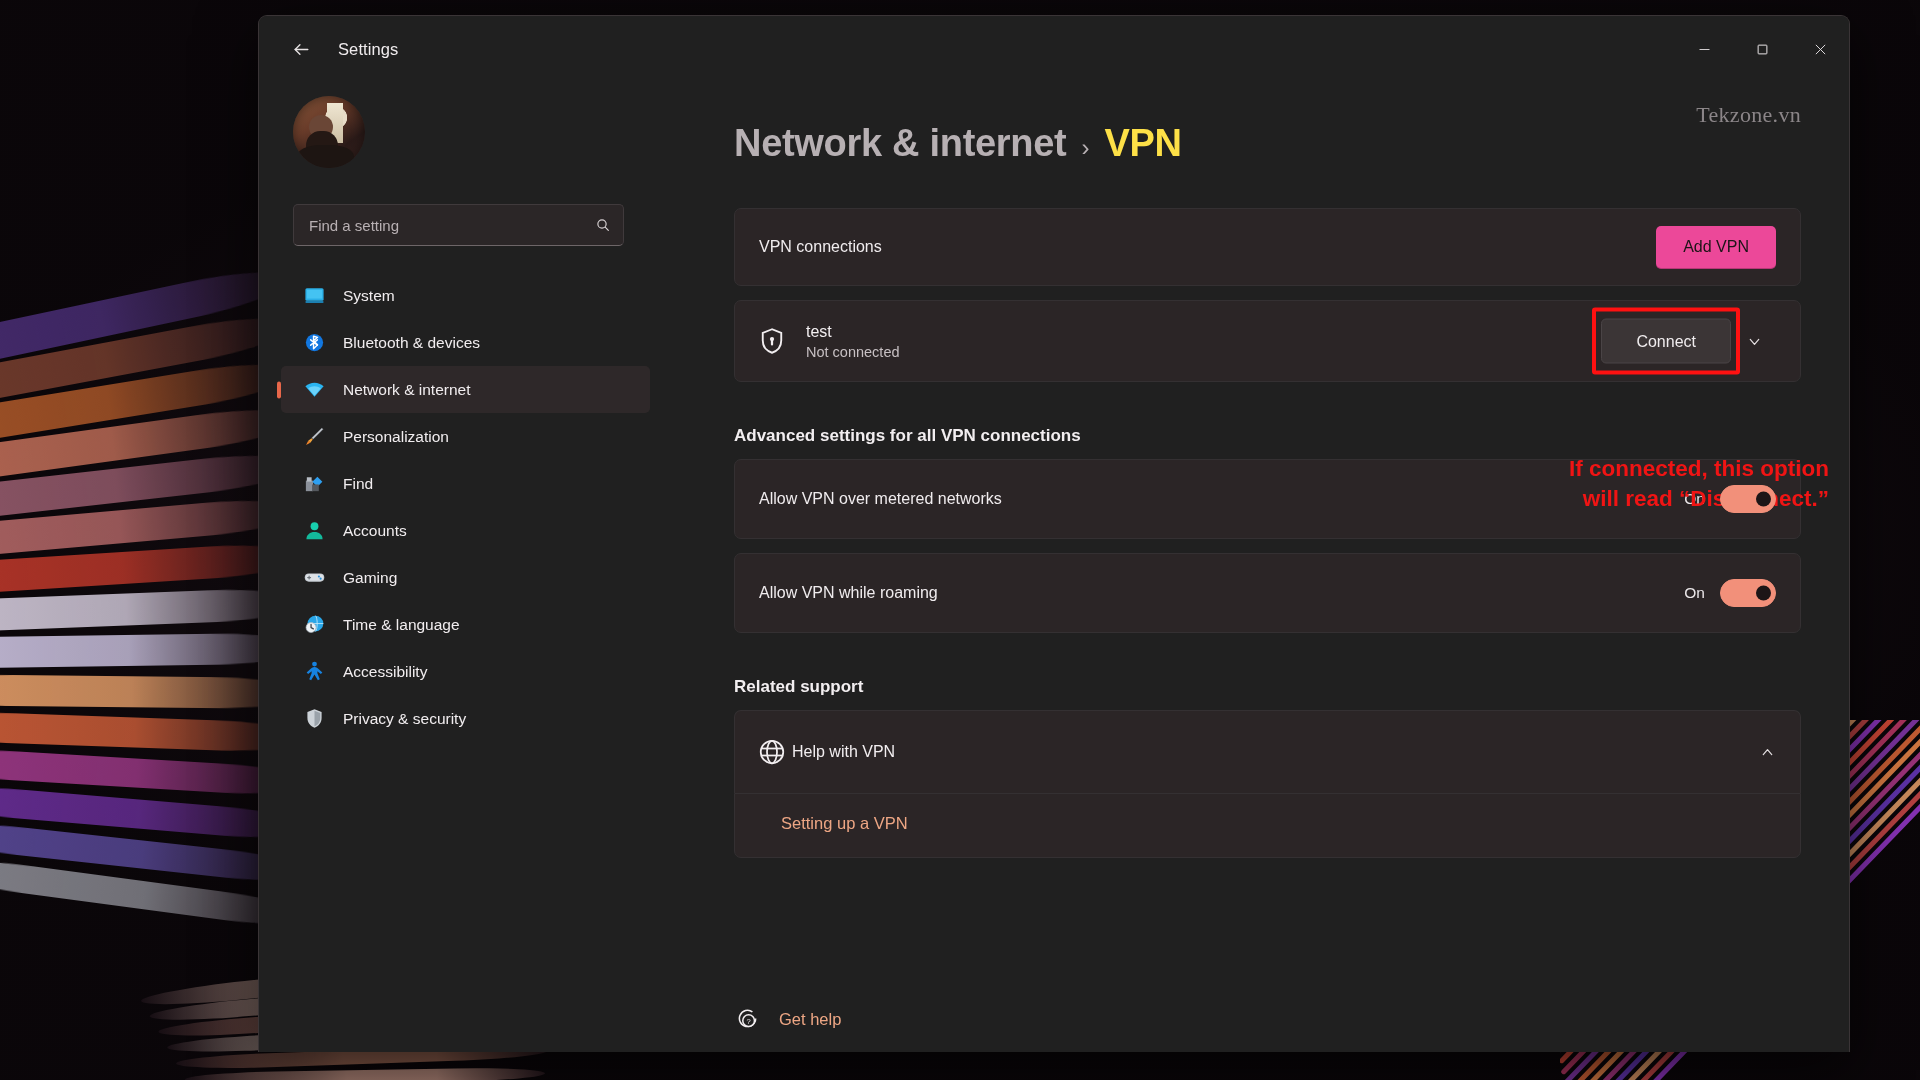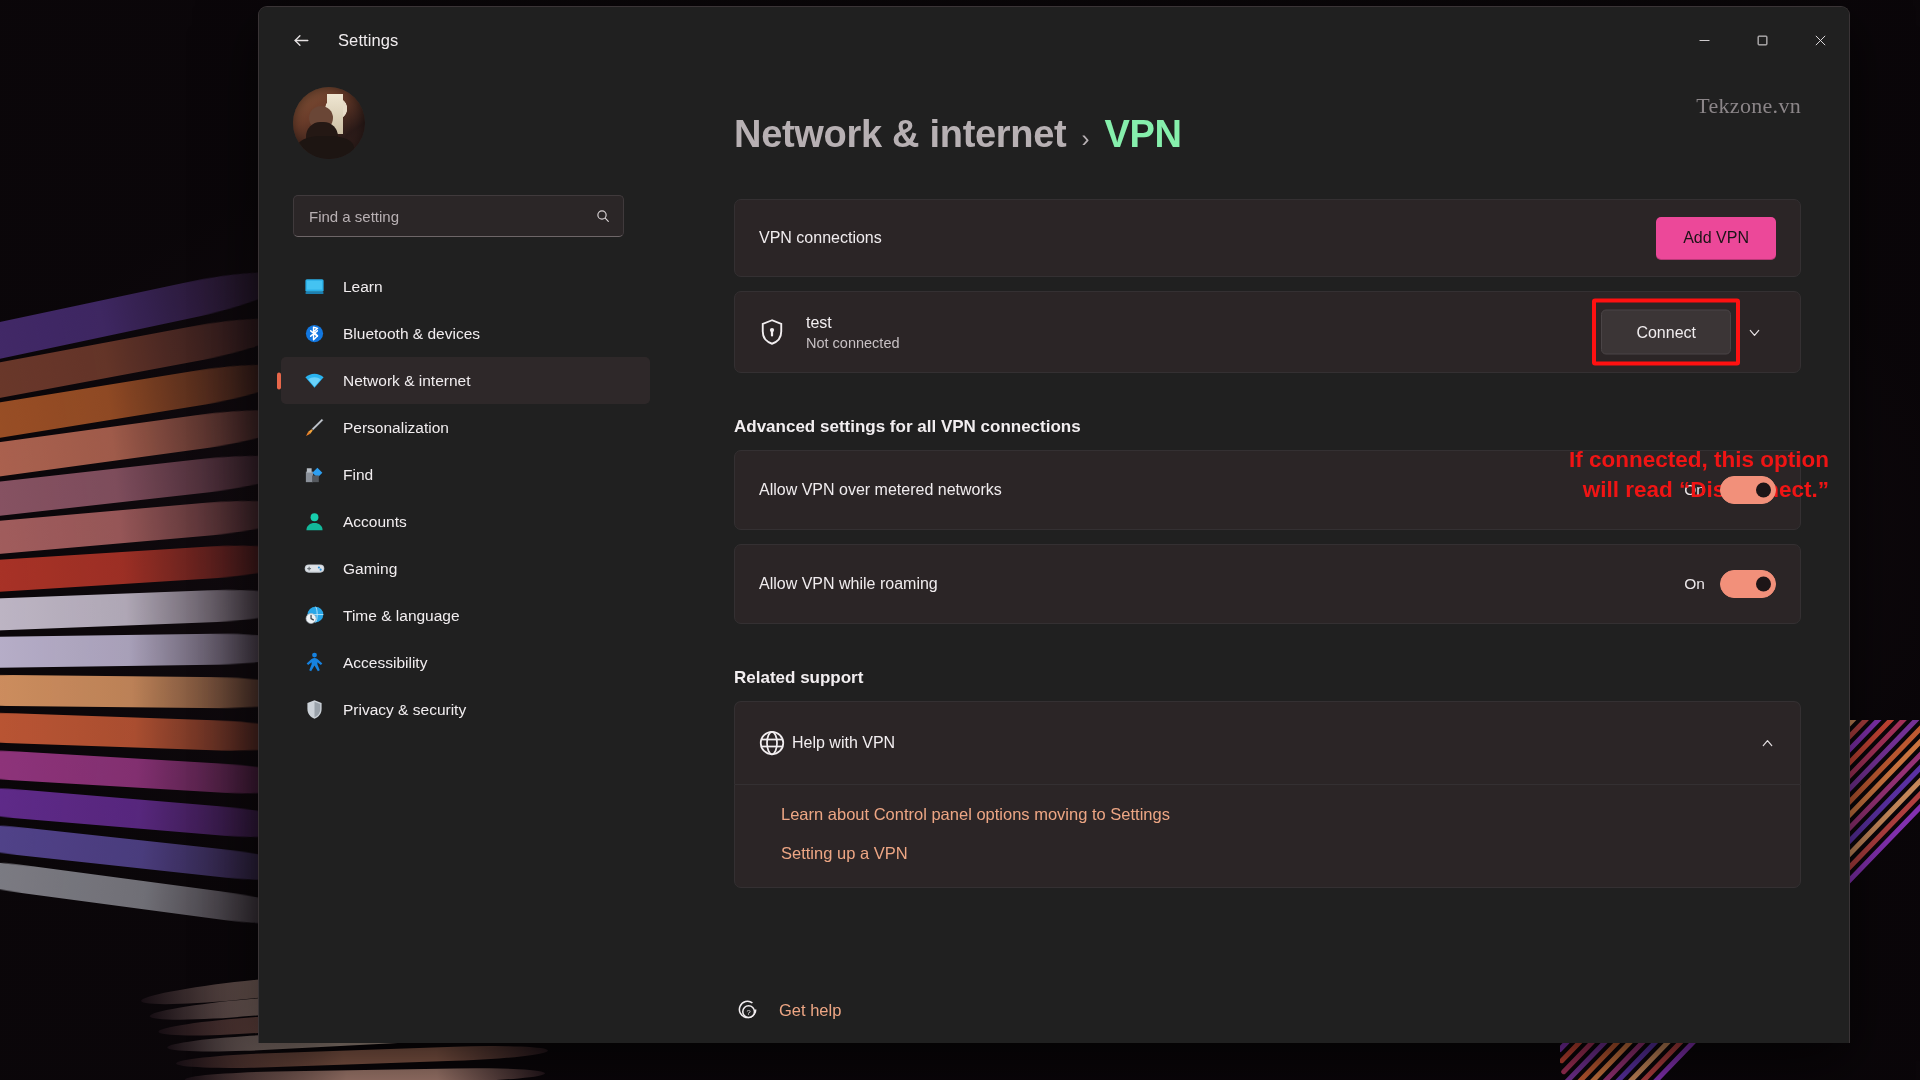--- a/index.html
+++ b/index.html
@@ -27,21 +27,21 @@
   .bloom-br { position:absolute; right:-60px; bottom:-60px; width:420px; height:420px; overflow:hidden; }
   .bloom-br span {
     position:absolute; display:block; height:5px; width:600px;
     transform-origin:left center; border-radius:4px;
   }
   .bloom-bl { position:absolute; left:140px; bottom:-70px; width:520px; height:220px; overflow:hidden;}
   .bloom-bl span { position:absolute; display:block; border-radius:50% / 100%; }
 
   
   #settings-window {
-    position:absolute; left:258px; top:6px; width:1592px; height:1037px;
+    position:absolute; left:258px; top:15px; width:1592px; height:1037px;
     background:#202020;
     border-radius:9px 9px 0 0;
     border:1px solid #3a3436;
     border-bottom:none;
     box-shadow:0 18px 60px rgba(0,0,0,.65);
     overflow:hidden;
     display:flex; flex-direction:column;
   }
 
   
@@ -132,21 +132,21 @@
   .nav-ico { width:23px; height:23px; flex:0 0 23px; display:flex; align-items:center; justify-content:center; }
   .nav-ico svg { width:23px; height:23px; display:block; }
 
   
   #main { flex:1; min-width:0; padding:0 48px 0 0; position:relative; overflow:hidden; }
   #main-inner { padding:40px 0 0 0; }
 
   .breadcrumb { display:flex; align-items:baseline; gap:15px; padding-left:72px; }
   .bc-parent { font-size:38px; color:#b7b0b3; font-weight:600; letter-spacing:-.3px; }
   .bc-sep { font-size:24px; color:#b7b0b3; }
-  .bc-current { font-size:38px; color:#86efac; font-weight:600; letter-spacing:-.3px; }
+  .bc-current { font-size:38px; color:#fde047; font-weight:600; letter-spacing:-.3px; }
 
   .card {
     margin:0 0 14px 72px; background:#2b2526; border:1px solid #343032;
     border-radius:7px; min-height:70px; display:flex; align-items:center;
     padding:0 24px 0 24px;
   }
   #card-vpn-connections { margin-top:43px; height:78px; }
   .card-label { font-size:16px; color:#f0ecee; }
   .spacer { flex:1; }
 
@@ -350,21 +350,21 @@
 
       <div id="navlist">
           <div class="nav-item">
             <span class="nav-ico">
               <svg viewBox="0 0 24 24">
                 <rect x="2.5" y="4.5" width="19" height="13" rx="1.6" fill="#2aaee6"></rect>
                 <rect x="4" y="6" width="16" height="9.2" fill="#44c3f2"></rect>
                 <rect x="2.5" y="17.8" width="19" height="1.9" rx=".9" fill="#1c7fb0"></rect>
               </svg>
             </span>
-            <span>Learn</span>
+            <span>System</span>
           </div>
           <div class="nav-item">
             <span class="nav-ico">
               <svg viewBox="0 0 24 24">
                 <circle cx="12" cy="12" r="9" fill="#1277e0"></circle>
                 <path d="M11 5.5v13l4.2-4.2L11 10.2l4.2-3.6z" fill="none" stroke="#fff" stroke-width="1.5" stroke-linejoin="round"></path>
                 <path d="M8 9.2l7 5.6M8 14.8l7-5.6" stroke="#fff" stroke-width="1.5" stroke-linecap="round"></path>
               </svg>
             </span>
             <span>Bluetooth &amp; devices</span>
@@ -529,21 +529,20 @@
           <span class="help-label">Help with VPN</span>
           <span class="spacer"></span>
           <span class="chev-up">
             <svg viewBox="0 0 24 24" fill="none" stroke="currentColor" stroke-width="1.7" stroke-linecap="round" stroke-linejoin="round">
                 <polyline points="6 15 12 8 18 15"></polyline>
               </svg>
           </span>
         </div>
 
         <div id="card-links">
-            <a class="sup-link" href="#">Learn about Control panel options moving to Settings</a>
             <a class="sup-link" href="#">Setting up a VPN</a>
           </div>
       </div>
 
       <div id="gethelp-bar">
         <span class="gethelp-ico">
           <svg viewBox="0 0 24 24" fill="none" stroke="currentColor" stroke-width="1.4">
             <path d="M20 11.5a7.5 7.5 0 1 1-3-6"></path>
             <circle cx="13.5" cy="13.5" r="5.4" fill="#202020" stroke="currentColor"></circle>
             <text x="13.5" y="16.3" font-size="7" fill="currentColor" stroke="none" text-anchor="middle" font-family="Liberation Sans">?</text>

